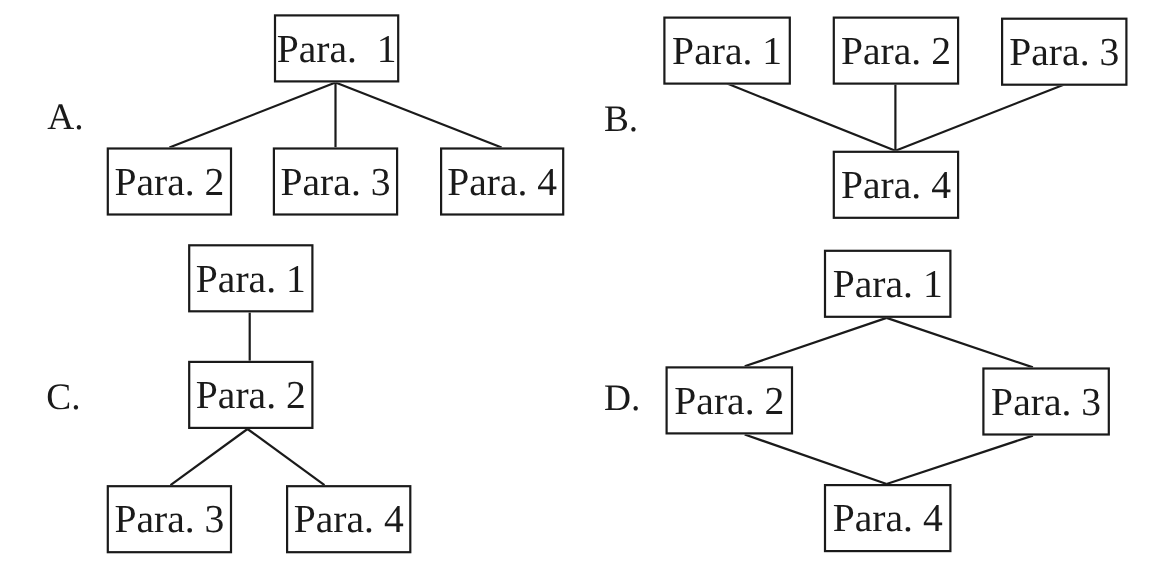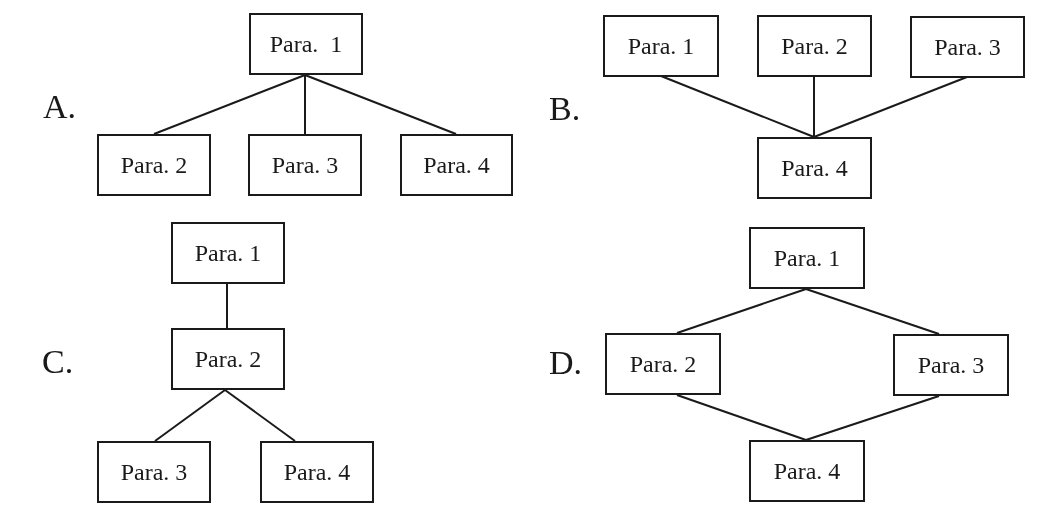--- a/index.html
+++ b/index.html
@@ -17,21 +17,21 @@
       width: 1054px; height: 518px;
       pointer-events: none;
     }
     svg.links line { stroke: #1a1a1a; stroke-width: 2; }
     .node {
       position: absolute;
       box-sizing: border-box;
       border: 2px solid #1a1a1a;
       background: #ffffff;
       display: flex; align-items: center; justify-content: center;
-      font-size: 24px;
+      font-size: 36px;
       line-height: 1;
       white-space: pre;
     }
     .opt-label {
       position: absolute;
       font-size: 34px;
       line-height: 1;
     }
   </style>
 </head>

